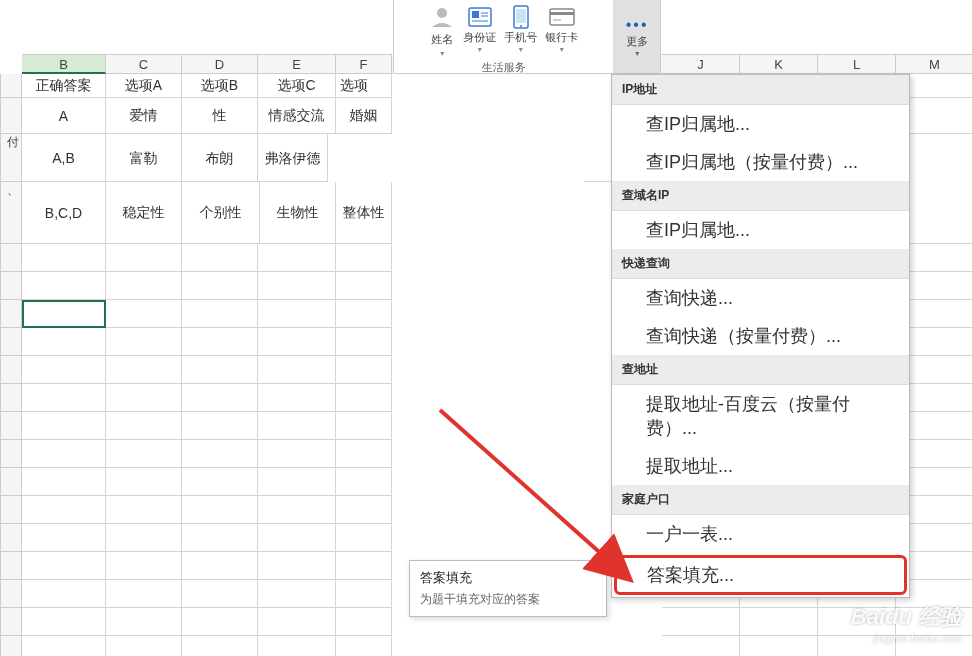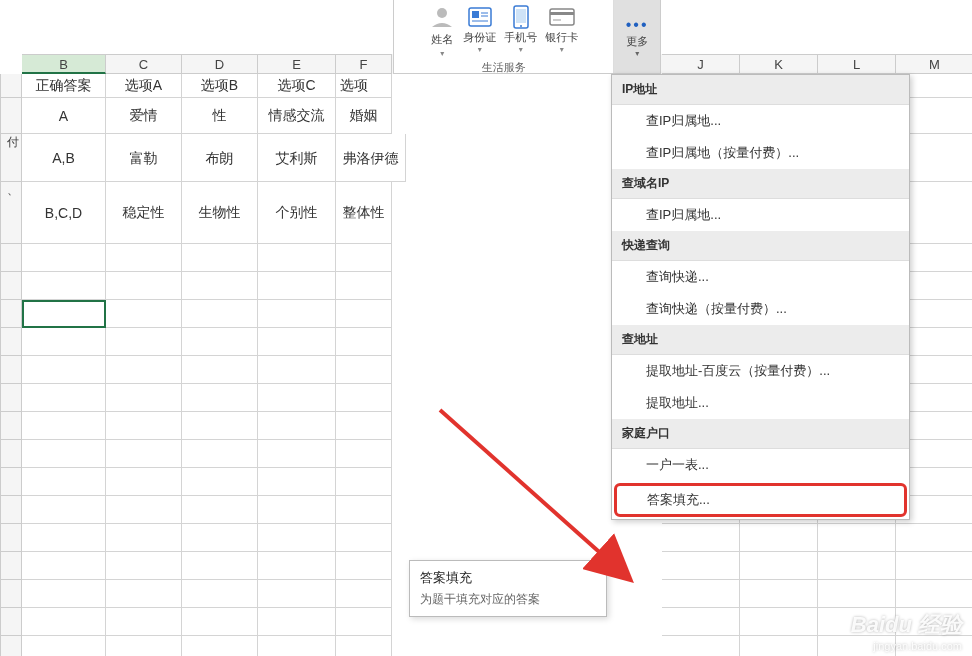--- a/index.html
+++ b/index.html
@@ -160,21 +160,21 @@
 .dd-section {
   background: #ececec;
   font-size: 12px;
   font-weight: bold;
   color: #333;
   padding: 6px 10px;
   border-bottom: 1px solid #ddd;
 }
 .dd-item {
   padding: 7px 10px 7px 34px;
-  font-size: 13px;
+  font-size: 18px;
   color: #333;
   cursor: pointer;
 }
 .dd-item.highlight {
   border: 3px solid #e1332d;
   border-radius: 6px;
   margin: 2px;
   padding: 5px 10px 5px 30px;
 }
 
@@ -199,21 +199,21 @@
   left: 430px;
   width: 240px;
   height: 200px;
   pointer-events: none;
 }
 
 
 .watermark {
   position: absolute;
   right: 10px;
-  bottom: 4px;
+  bottom: 12px;
   color: rgba(255,255,255,0.9);
   text-align: right;
   pointer-events: none;
   text-shadow: 0 0 3px rgba(0,0,0,0.3);
   margin-left: 20px;
 }
 .watermark .wm1 { font-size: 22px; font-weight: bold; font-style: italic; }
 .watermark .wm2 { font-size: 11px; }
 </style>
 </head>
@@ -264,35 +264,34 @@
       <div class="cell" style="width:78px"></div>
       <div class="cell" style="width:78px"></div>
       <div class="cell" style="width:78px"></div>
     </div>
 
     <div class="row tall">
       <div class="rowh" style="font-size:12px;text-align:right;padding-right:2px;color:#444">付</div>
       <div class="cell" style="width:84px">A,B</div>
       <div class="cell" style="width:76px">富勒</div>
       <div class="cell" style="width:76px">布朗</div>
-      <div class="cell" style="width:78px">艾利斯</div>
       <div class="cell" style="width:70px">弗洛伊德</div>
       <div class="cell" style="width:256px;border:none"></div>
       <div class="cell" style="width:78px"></div>
       <div class="cell" style="width:78px"></div>
       <div class="cell" style="width:78px"></div>
       <div class="cell" style="width:78px"></div>
     </div>
 
     <div class="row" style="height:62px">
       <div class="rowh" style="font-size:12px;text-align:right;padding-right:2px;color:#444">、</div>
       <div class="cell" style="width:84px">B,C,D</div>
       <div class="cell" style="width:76px">稳定性</div>
+      <div class="cell" style="width:78px">个别性</div>
       <div class="cell" style="width:76px">生物性</div>
-      <div class="cell" style="width:78px">个别性</div>
       <div class="cell" style="width:56px">整体性</div>
       <div class="cell" style="width:270px;border:none"></div>
       <div class="cell" style="width:78px"></div>
       <div class="cell" style="width:78px"></div>
       <div class="cell" style="width:78px"></div>
       <div class="cell" style="width:78px"></div>
     </div>
 
     <div class="row" style="height:28px">
       <div class="rowh"></div>

